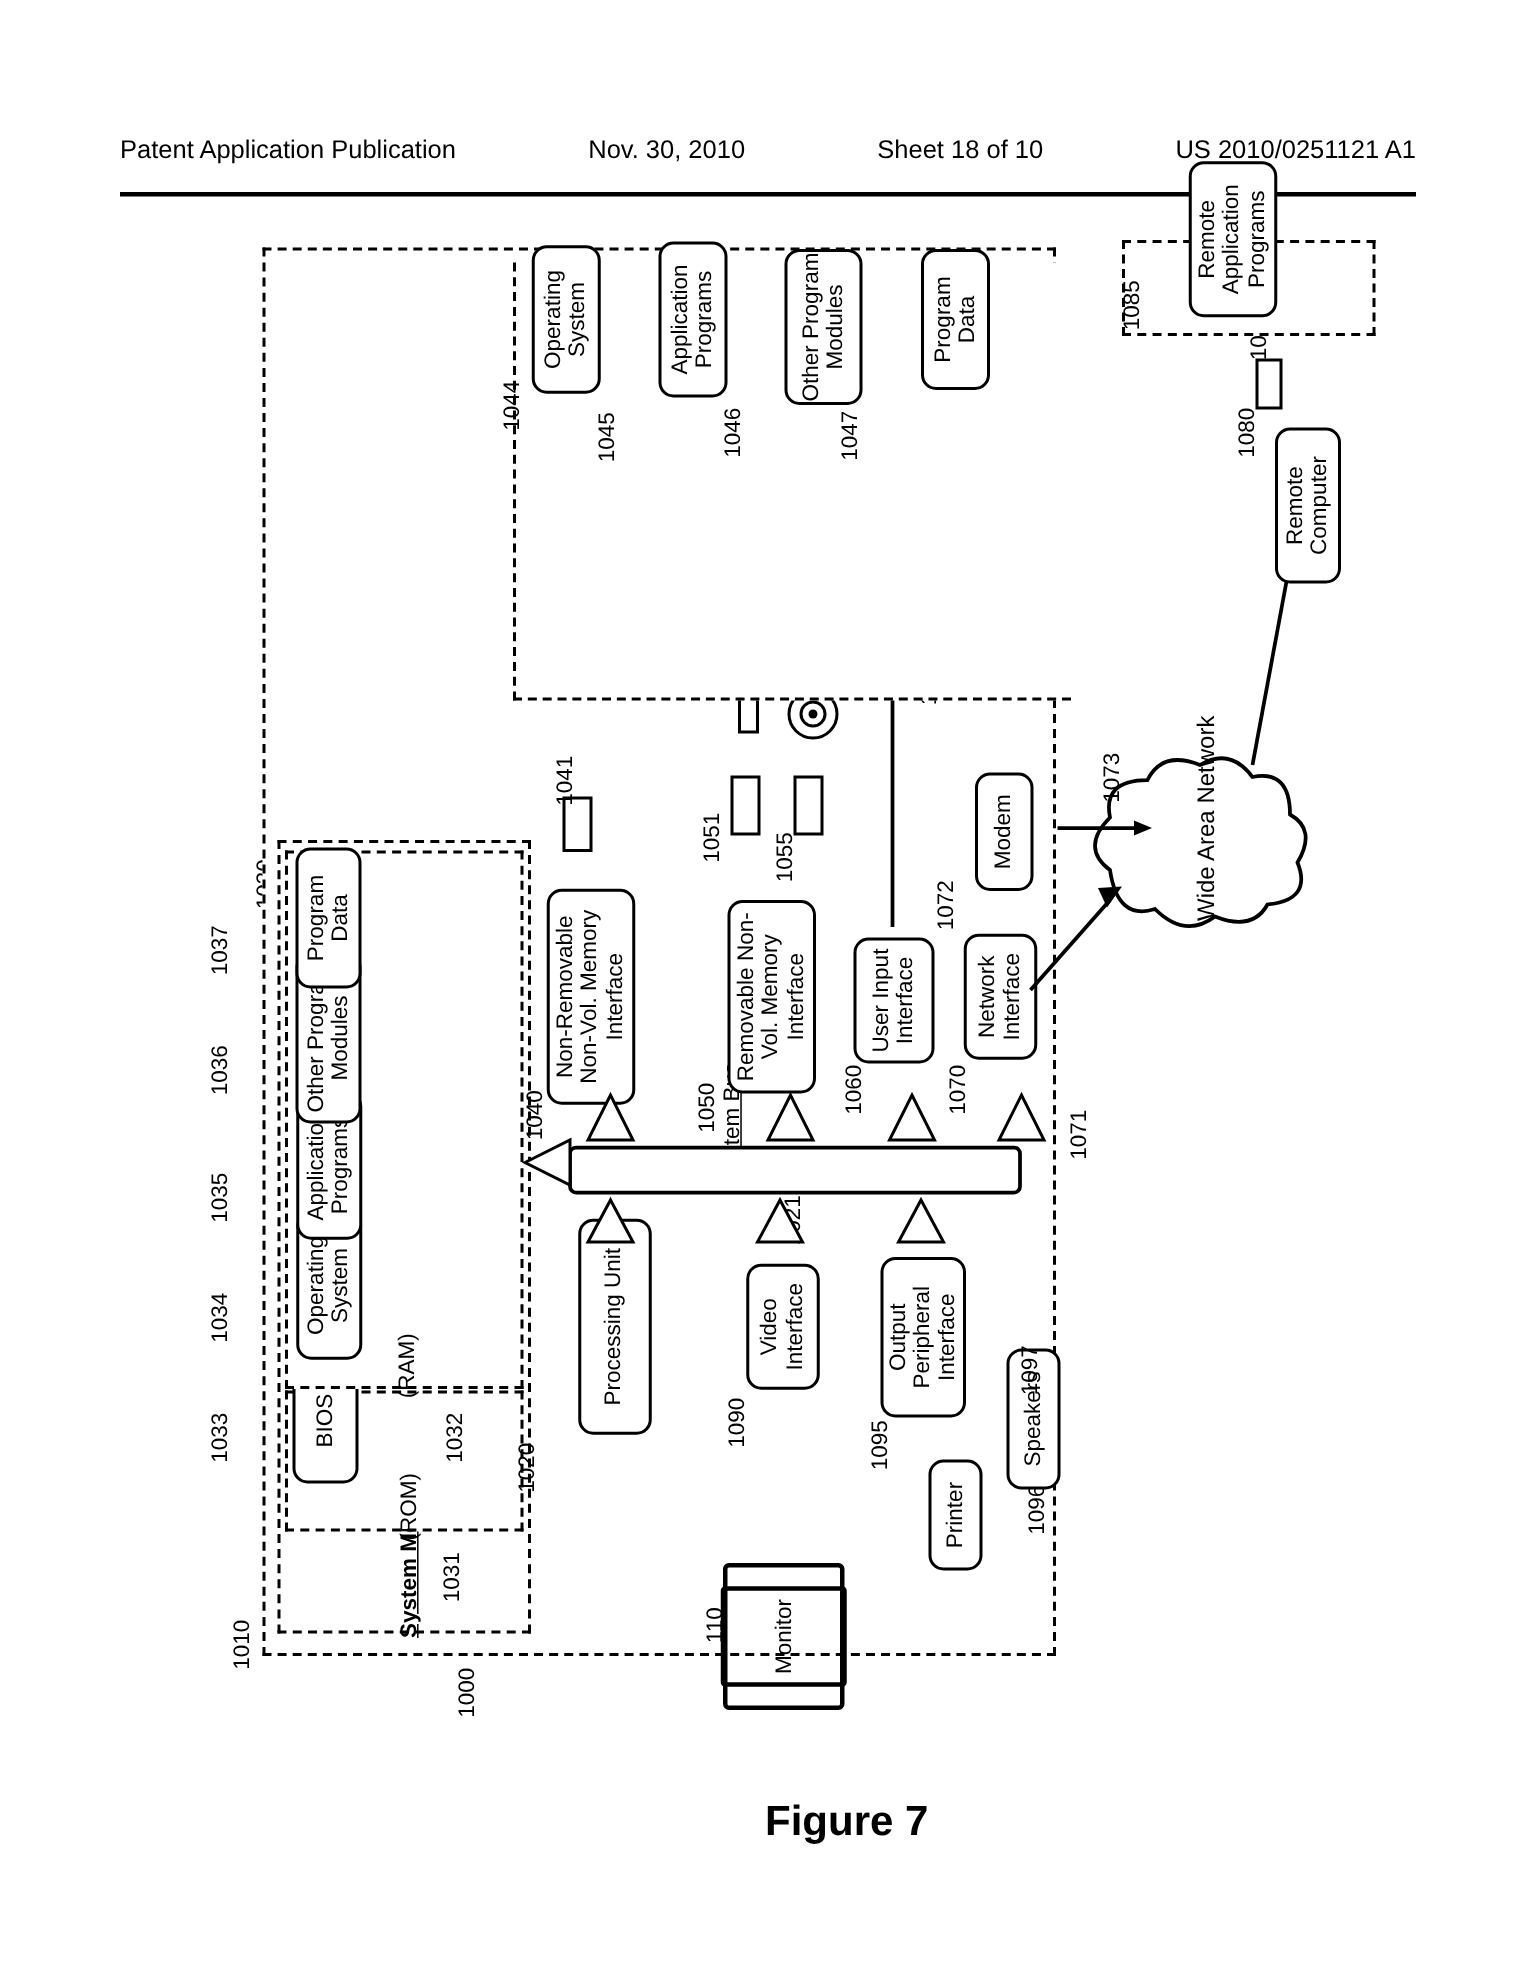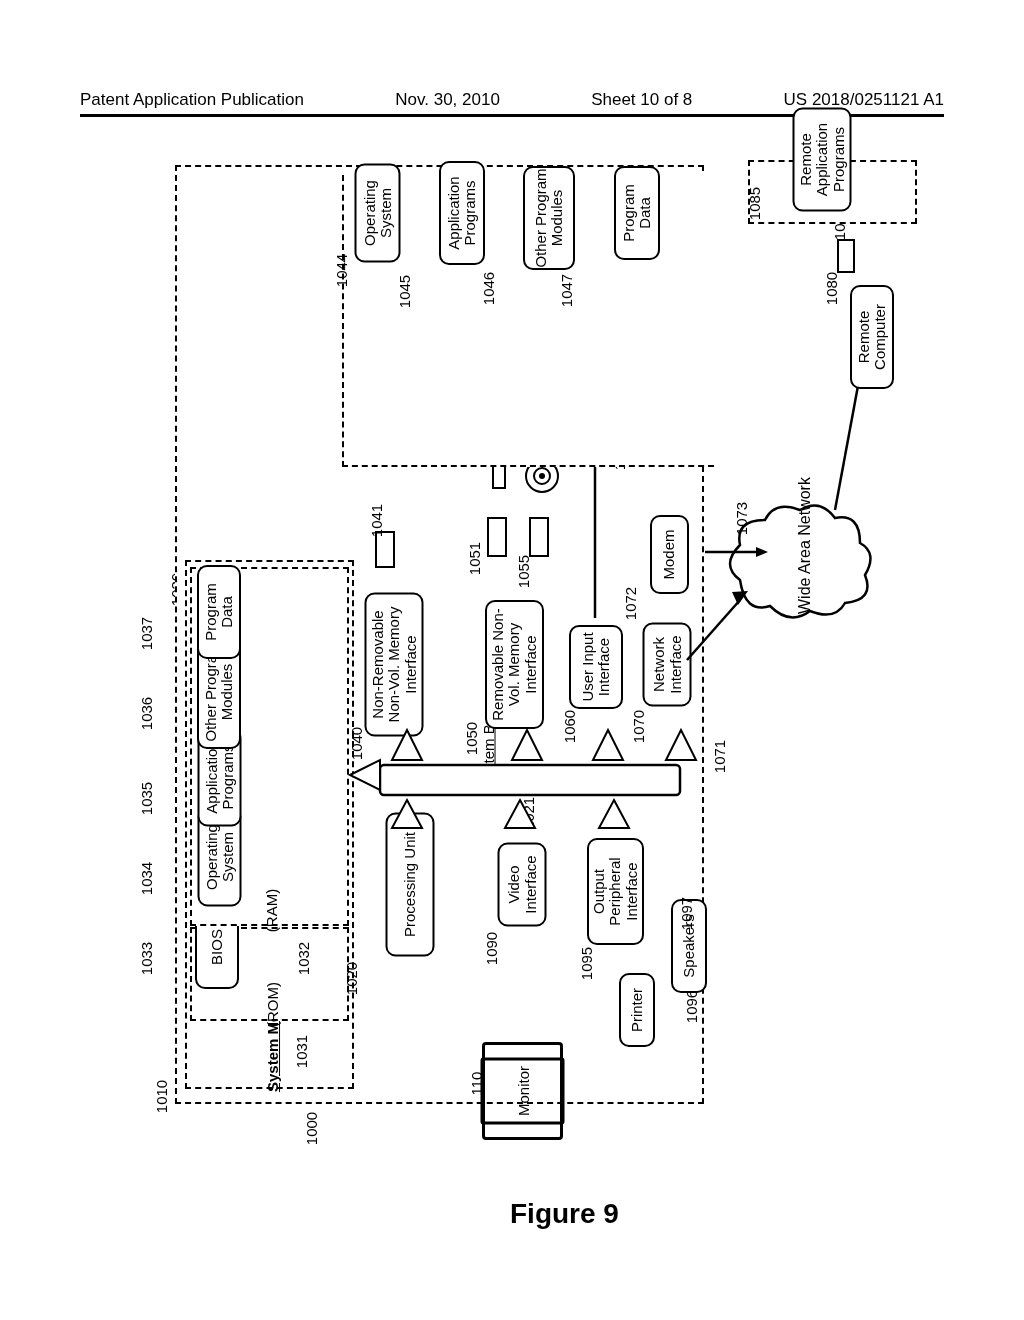--- a/index.html
+++ b/index.html
@@ -1,35 +1,35 @@
 <!DOCTYPE html>
 <html><head>
 <meta charset="utf-8">
 <style>
 body{margin:0;font-family:Arial,Helvetica,sans-serif;background:#fff;color:#000}
 .page{width:1024px;height:1320px;position:relative;background:#fff}
-.hdr{position:absolute;top:90px;left:80px;right:80px;border-bottom:3px solid #000;padding-bottom:4px;font-size:17px;display:flex;justify-content:space-between}
+.hdr{position:absolute;top:90px;left:80px;right:80px;border-bottom:3px solid #000;padding-bottom:18px;font-size:17px;display:flex;justify-content:space-between}
 .fig{position:absolute;top:140px;left:70px;width:884px;height:1090px}
 .fig-label{position:absolute;left:440px;bottom:0;font-size:28px;font-weight:bold}
 .rot{transform:rotate(-90deg)}
 .box{position:absolute;border:2.5px solid #000;border-radius:10px;font-size:15px;text-align:center;background:#fff;display:flex;align-items:center;justify-content:center;line-height:1.1}
 .dbox{position:absolute;border:2.5px dashed #000;background:#fff}
 .lbl{position:absolute;font-size:15px;white-space:nowrap}
 .lbl.rot{transform-origin:center}
 svg.diagram{position:absolute;top:0;left:0;width:884px;height:1090px}
 </style>
 </head>
 <body>
 
 <div class="page">
   <div class="hdr">
     <span>Patent Application Publication</span>
     <span>Nov. 30, 2010</span>
-    <span>Sheet 10 of 8</span>
-    <span>US 2018/0251121 A1</span>
+    <span>Sheet 18 of 10</span>
+    <span>US 2010/0251121 A1</span>
   </div>
 
   <div class="fig">
 
     <div class="lbl rot" style="left:60px;top:810px">1033</div>
     <div class="lbl rot" style="left:60px;top:730px">1034</div>
     <div class="lbl rot" style="left:60px;top:650px">1035</div>
     <div class="lbl rot" style="left:60px;top:565px">1036</div>
     <div class="lbl rot" style="left:60px;top:485px">1037</div>
     <div class="lbl rot" style="left:75px;top:948px">1010</div>
@@ -154,15 +154,15 @@
     <div class="dbox" style="left:272px;top:35px;width:370px;height:290px;border-top:none;border-right:none"></div>
     <div class="box rot" style="left:258px;top:50px;width:95px;height:42px">Operating System</div>
     <div class="box rot" style="left:340px;top:50px;width:100px;height:42px">Application Programs</div>
     <div class="box rot" style="left:427px;top:52px;width:100px;height:48px">Other Program Modules</div>
     <div class="box rot" style="left:520px;top:50px;width:90px;height:42px">Program Data</div>
     <div class="lbl rot" style="left:255px;top:122px">1044</div>
     <div class="lbl rot" style="left:318px;top:143px">1045</div>
     <div class="lbl rot" style="left:402px;top:140px">1046</div>
     <div class="lbl rot" style="left:480px;top:142px">1047</div>
 
-    <div class="fig-label">Figure 9</div>
+    <div class="fig-label">Figure 7</div>
   </div>
 </div>
 
 </body></html>

